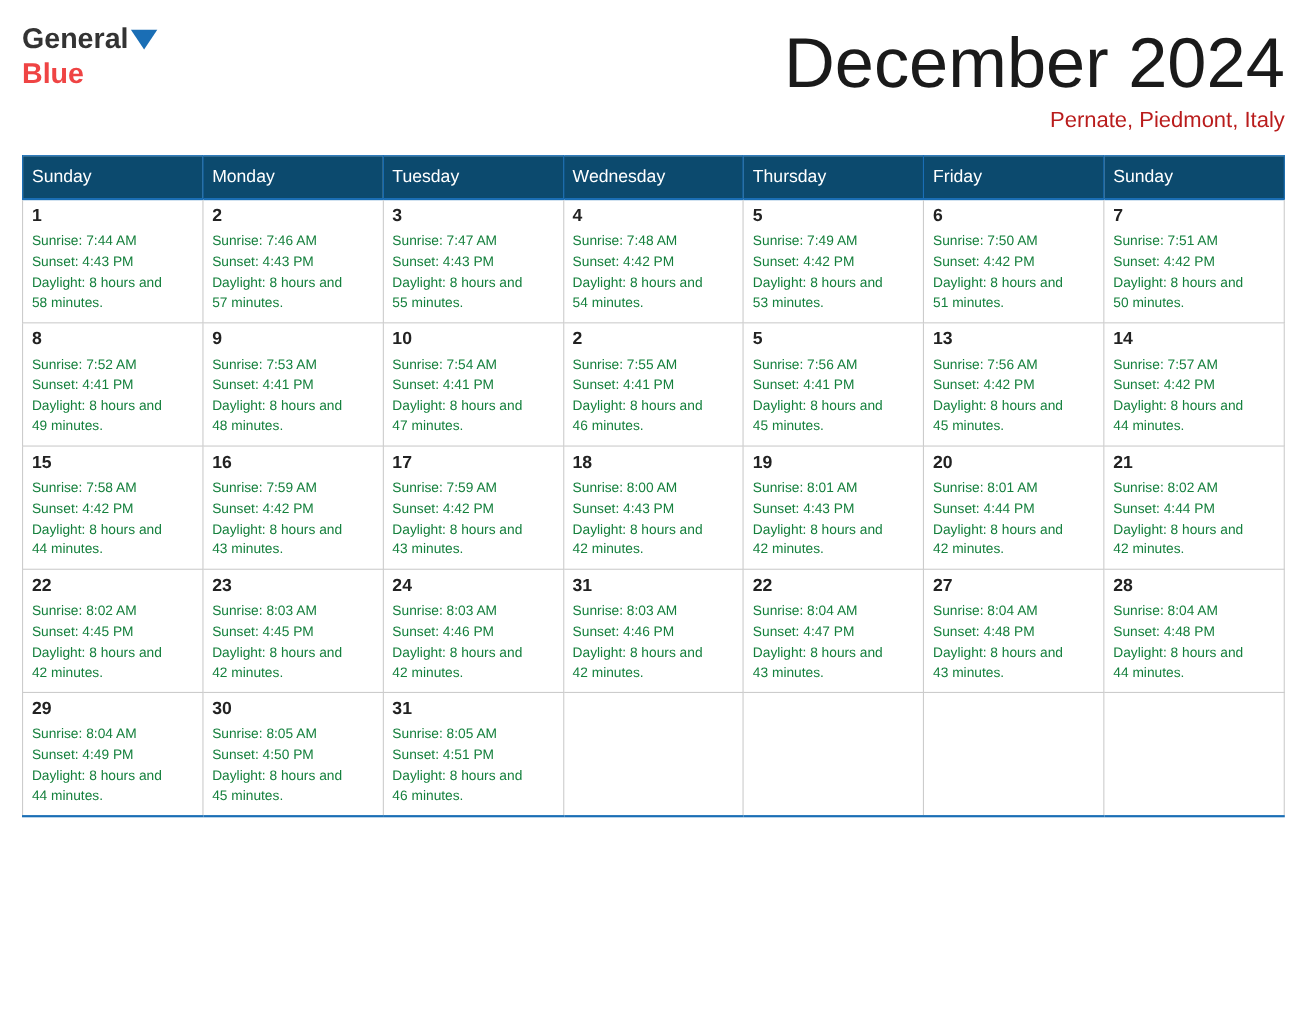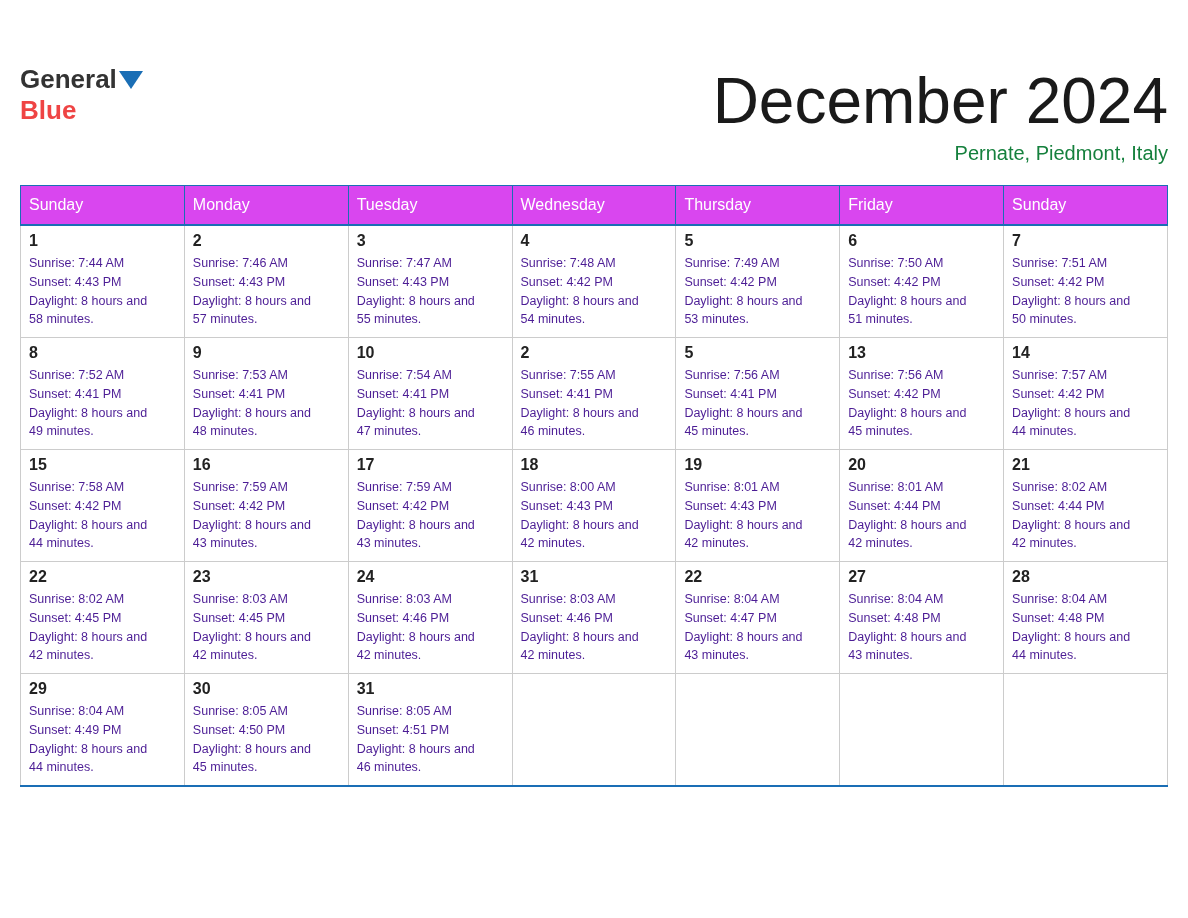--- a/index.html
+++ b/index.html
@@ -8,21 +8,20 @@
       background: #fff;
       width: 1188px;
       min-height: 918px;
       padding: 20px;
     }
     .header {
       display: flex;
       justify-content: space-between;
       align-items: flex-start;
       margin-bottom: 20px;
-      margin-top: 44px;
     }
     .logo {
       display: flex;
       flex-direction: column;
       align-items: flex-start;
     }
     .logo-text {
       font-size: 26px;
       font-weight: bold;
       color: #1a1a1a;
@@ -48,29 +47,29 @@
     .title-block {
       text-align: right;
     }
     .month-title {
       font-size: 64px;
       font-weight: normal;
       color: #1a1a1a;
     }
     .location {
       font-size: 20px;
-      color: #15803d;
+      color: #b91c1c;
       margin-top: 4px;
     }
     table {
       width: 100%;
       border-collapse: collapse;
     }
     thead tr th {
-      background: #d946ef;
+      background: #0c4a6e;
       color: #fff;
       font-size: 16px;
       font-weight: normal;
       padding: 10px 8px;
       text-align: left;
       border: 1px solid #1a6eb5;
     }
     tbody tr td {
       vertical-align: top;
       padding: 6px 8px 8px 8px;
@@ -82,21 +81,21 @@
     }
     .day-num {
       font-size: 16px;
       font-weight: bold;
       margin-bottom: 4px;
       display: block;
     }
     .day-info {
       font-size: 12.5px;
       line-height: 1.5;
-      color: #4c1d95;
+      color: #15803d;
     }
     tbody tr:last-child td {
       border-bottom: 2px solid #1a6eb5;
     }
     tbody tr td:first-child {
       border-left: 1px solid #ccc;
     }
     .row-top-border {
       border-top: 2px solid #1a6eb5;
     }

